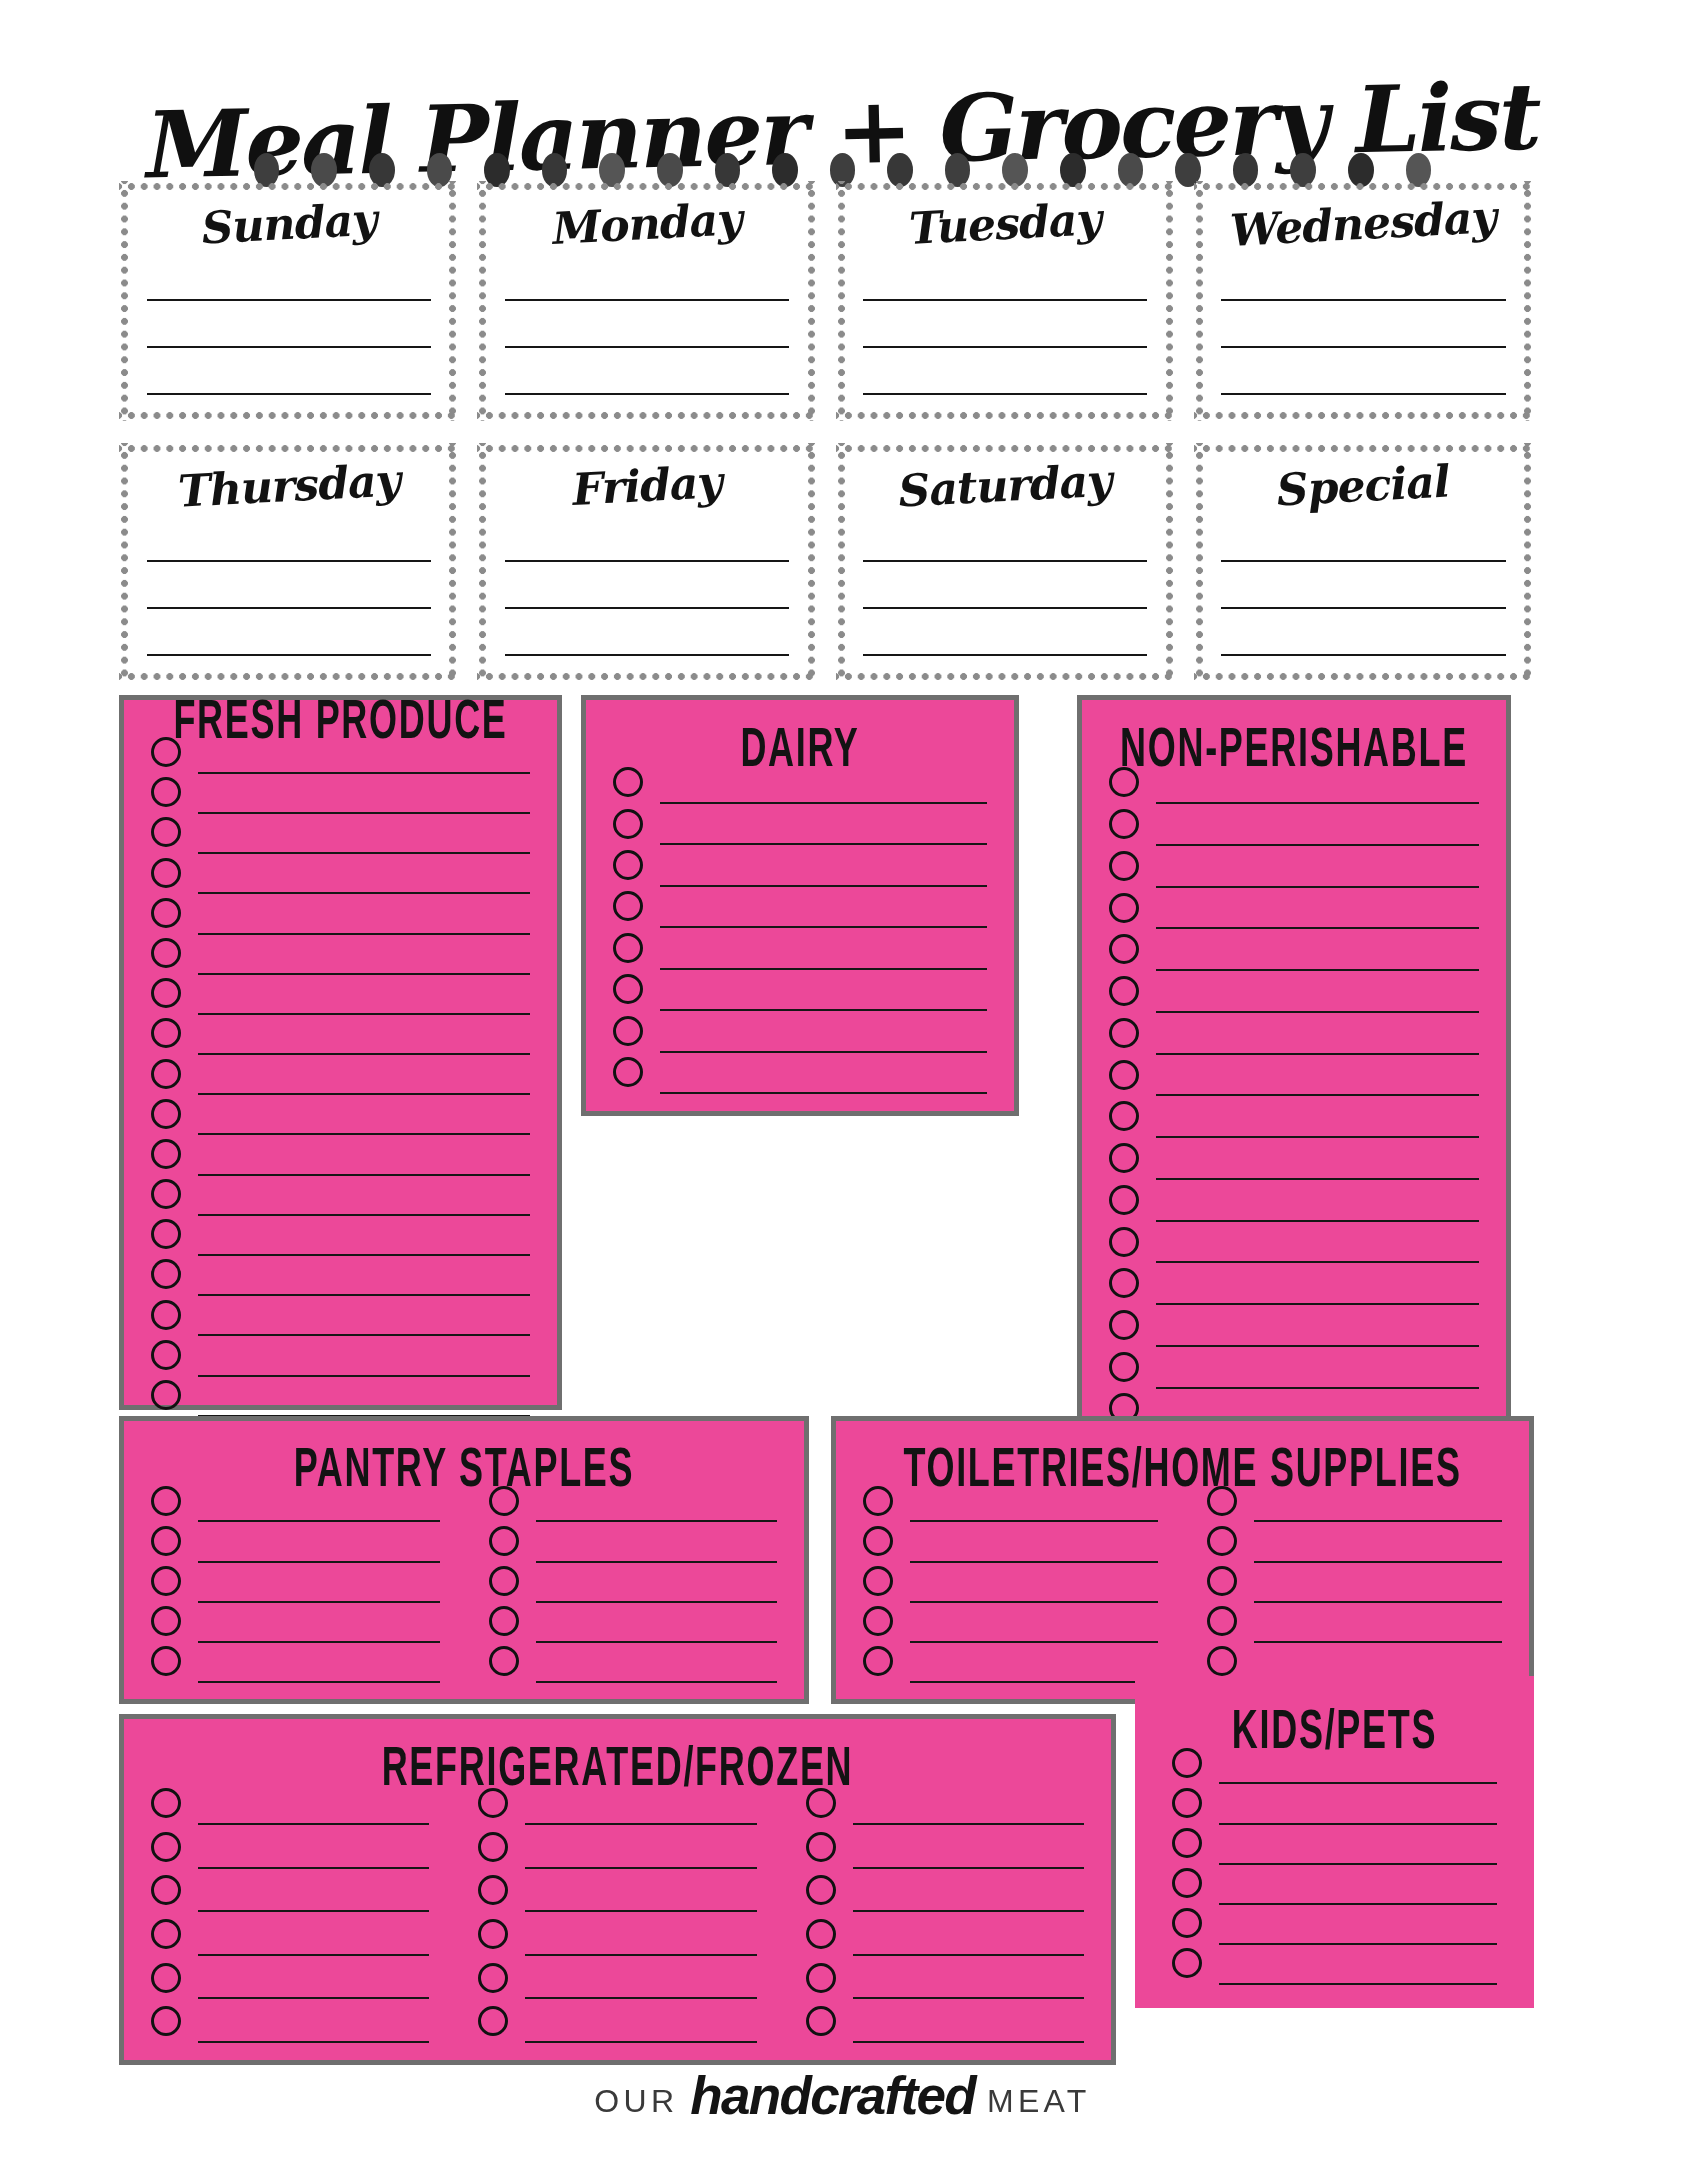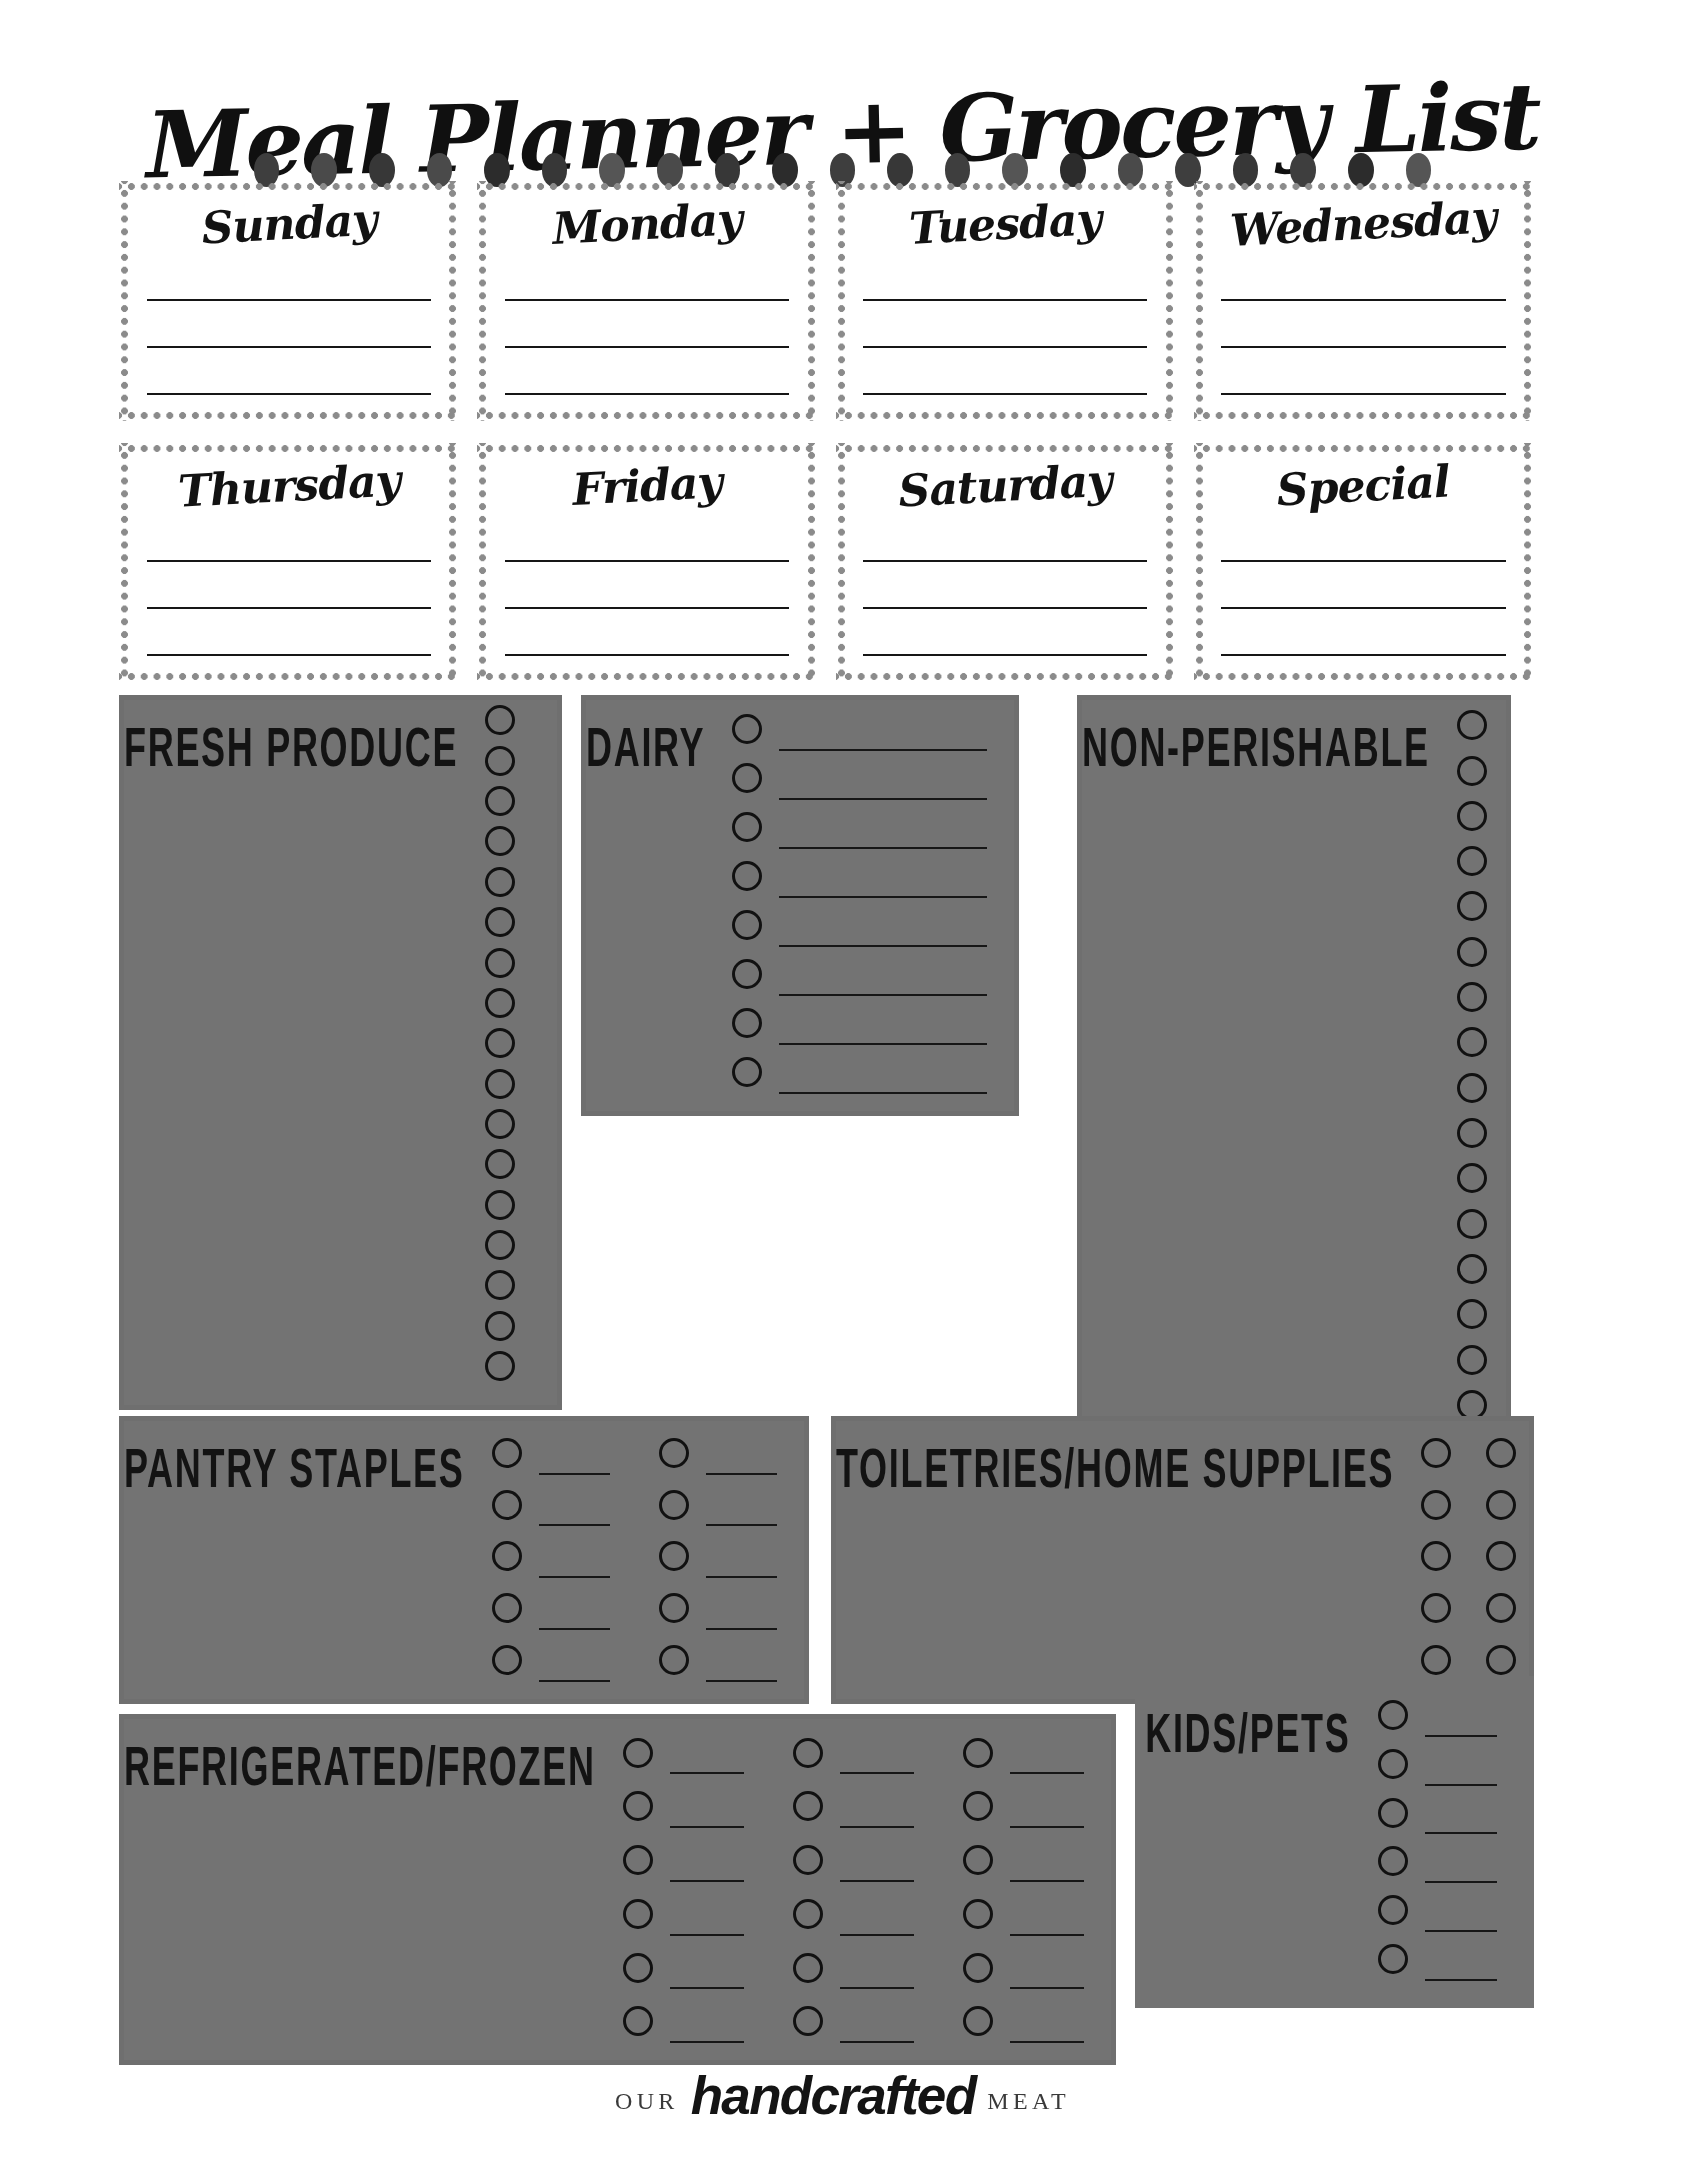--- a/index.html
+++ b/index.html
@@ -52,22 +52,22 @@
   .day-title{
     margin:5.1px 0 0 0;text-align:center;
     font-family:"DejaVu Serif", serif;font-style:italic;font-weight:bold;
     font-size:44px;letter-spacing:-0.9px;transform:rotate(-3deg);
     color:#121212;
   }
   .day-lines{flex:1;display:flex;flex-direction:column;justify-content:flex-end;gap:45px;padding:0 19px 13.6px 19px;}
   .day-line{display:block;height:0;border-bottom:2.6px solid #161616;}
   
   .box{
-    position:absolute;display:flex;flex-direction:row;
-    border:5.1px solid #6f6f6f;background:#737373;box-sizing:border-box;
+    position:absolute;display:flex;flex-direction:column;
+    border:5.1px solid #6f6f6f;background:#ec4899;box-sizing:border-box;justify-content:center;
   }
   .box.dotted{border:none;padding:10.2px;}
   .section-title{
     margin:15.3px 0 3.4px 0;text-align:center;
     font-family:"Liberation Sans", sans-serif;font-weight:bold;
     font-size:36px;letter-spacing:1.7px;
     transform:scaleY(1.55);transform-origin:center top;
     color:#131313;white-space:nowrap;
   }
   .items{
@@ -82,22 +82,22 @@
     flex:0 0 auto;width:24px;height:24px;margin-bottom:6.8px;
     border:3.8px solid #111111;border-radius:50%;background:transparent;
   }
   .write-line{flex:1;height:0;border-bottom:2.6px solid #161616;}
   
   .footer{
     position:absolute;top:2077px;left:0;width:100%;
     display:flex;justify-content:center;align-items:center;gap:12px;
   }
   .footer .plain{
-    font-family:Liberation Serif, serif;font-weight:normal;
-    font-size:24px;letter-spacing:4.3px;color:#3a3a3a;
+    font-family:Liberation Sans, sans-serif;font-weight:normal;
+    font-size:32px;letter-spacing:4.3px;color:#3a3a3a;
   }
   .footer .script{
     font-family:Liberation Sans, sans-serif;font-style:italic;font-weight:bold;
     font-size:53px;letter-spacing:-1.7px;color:#141414;margin-top:-12px;
   }
 </style>
 </head>
 <body>
 
 <div class="page">

